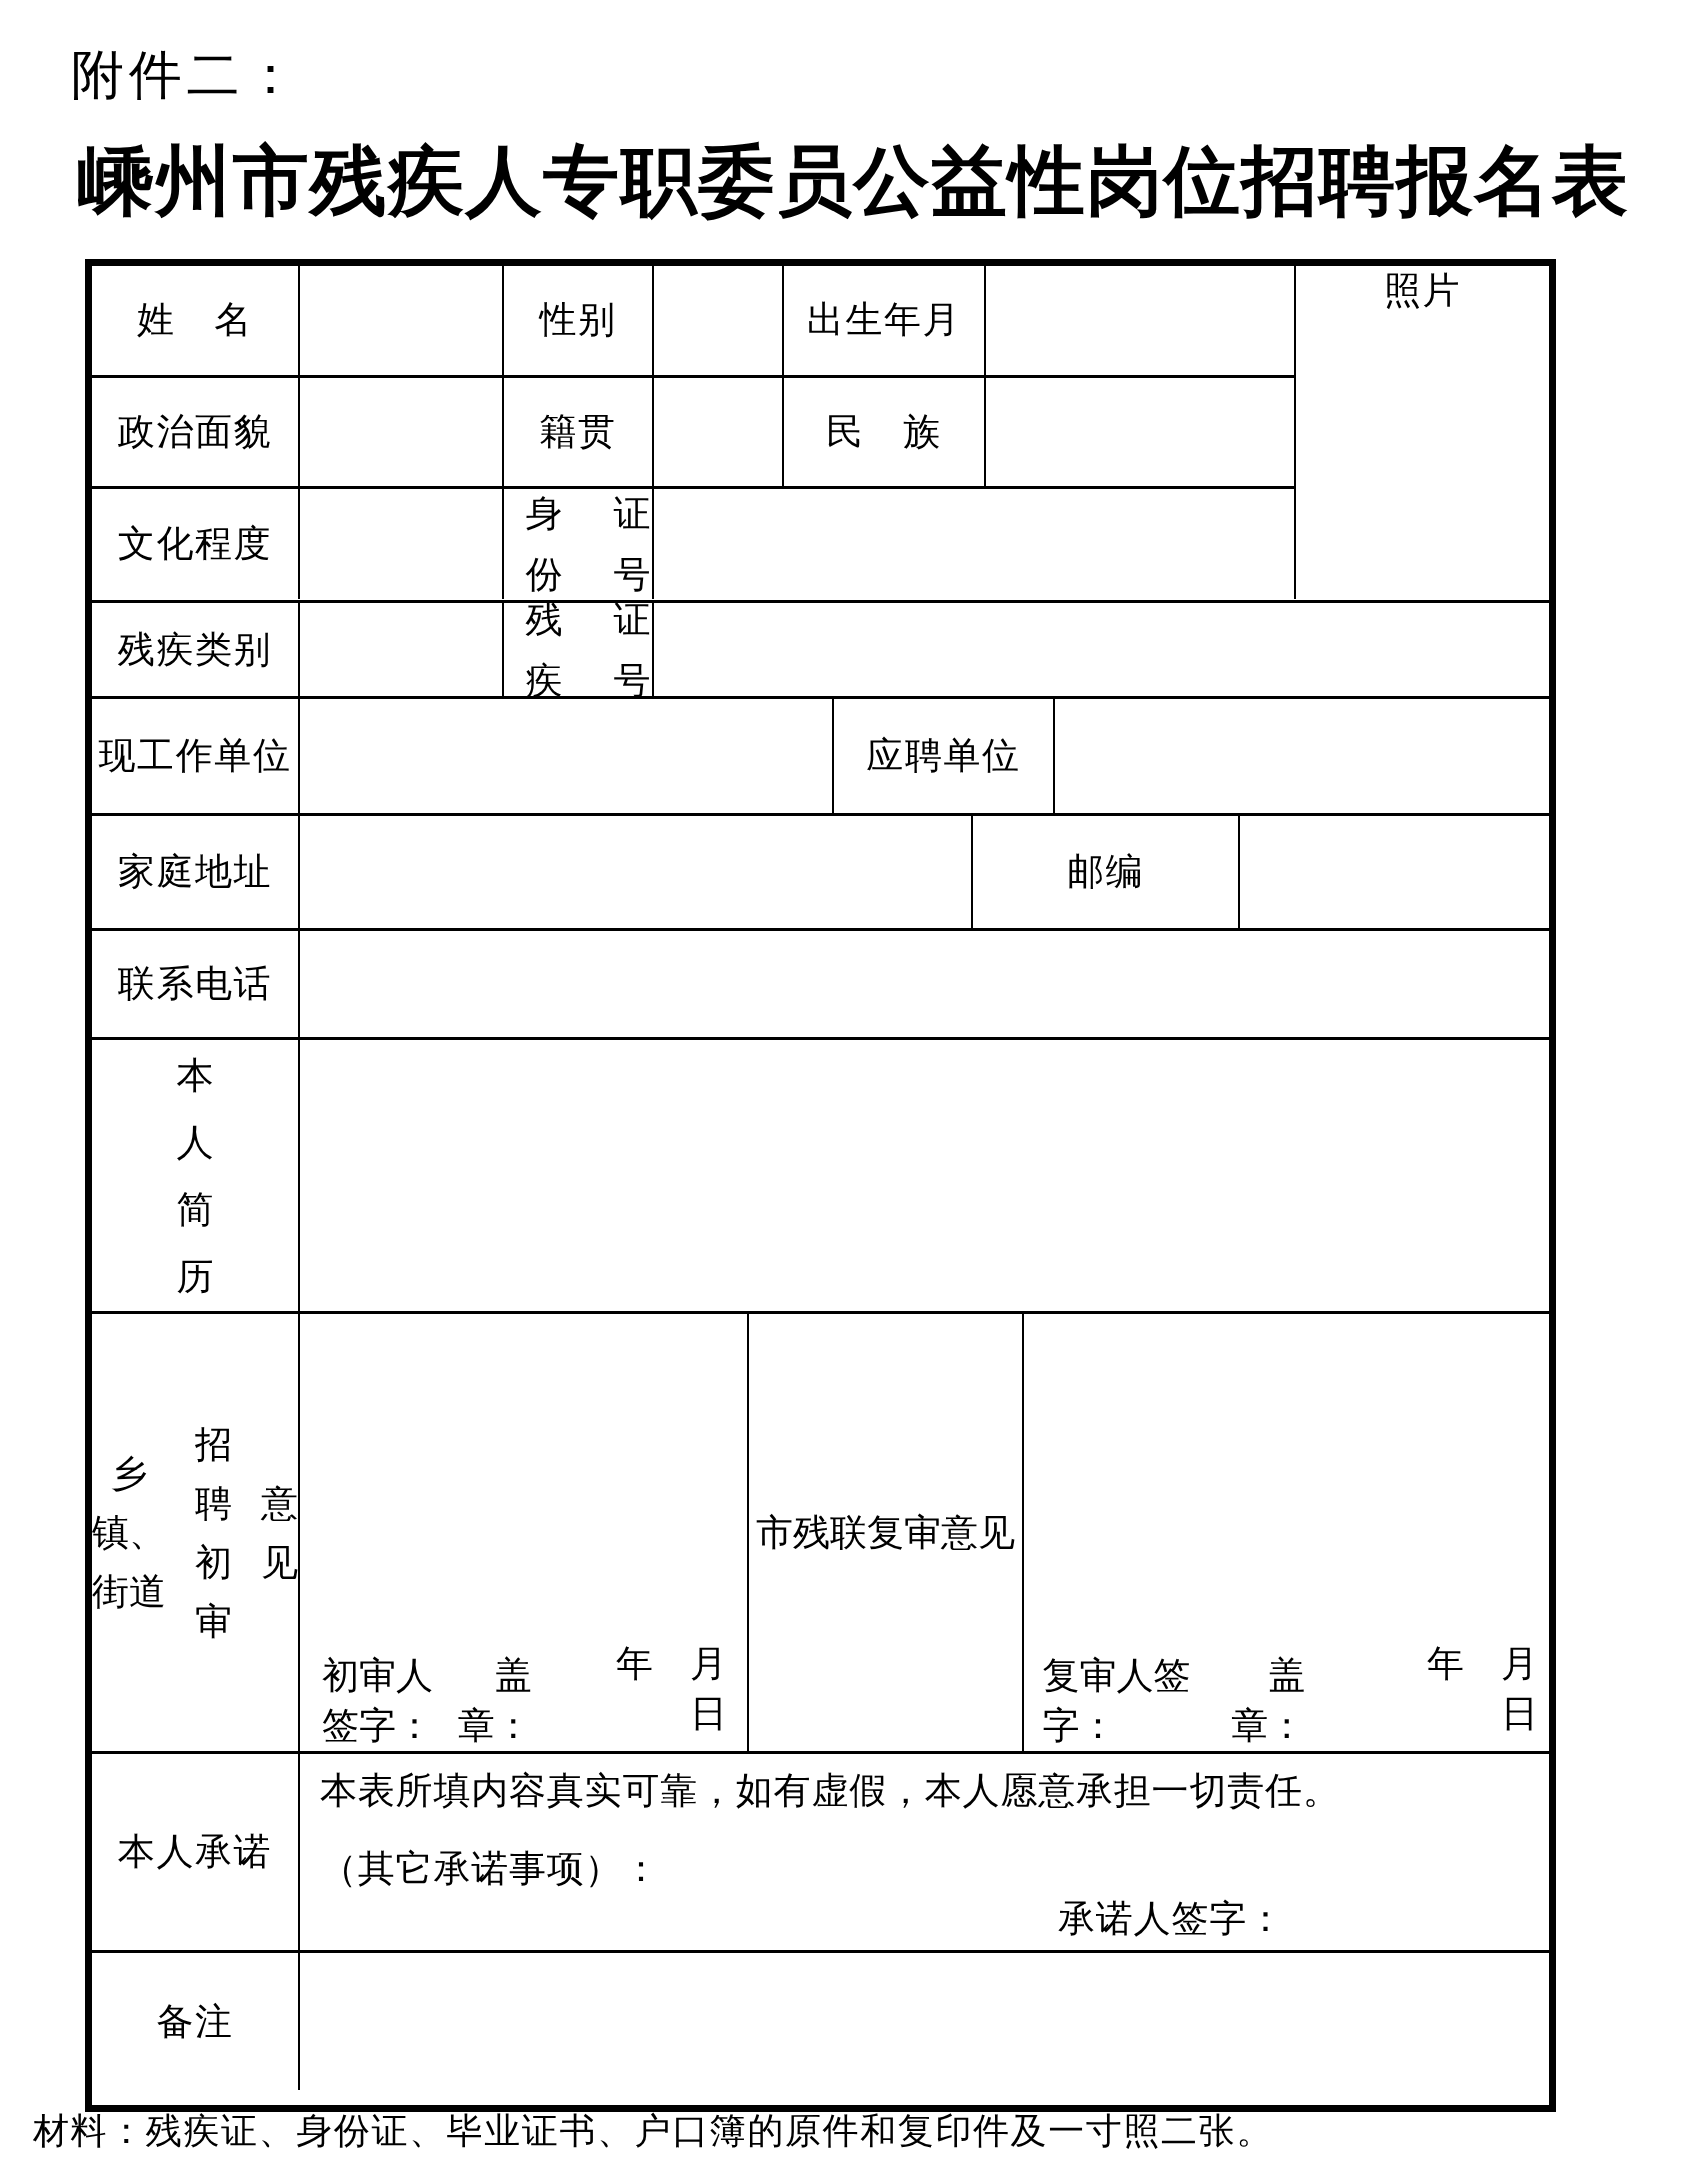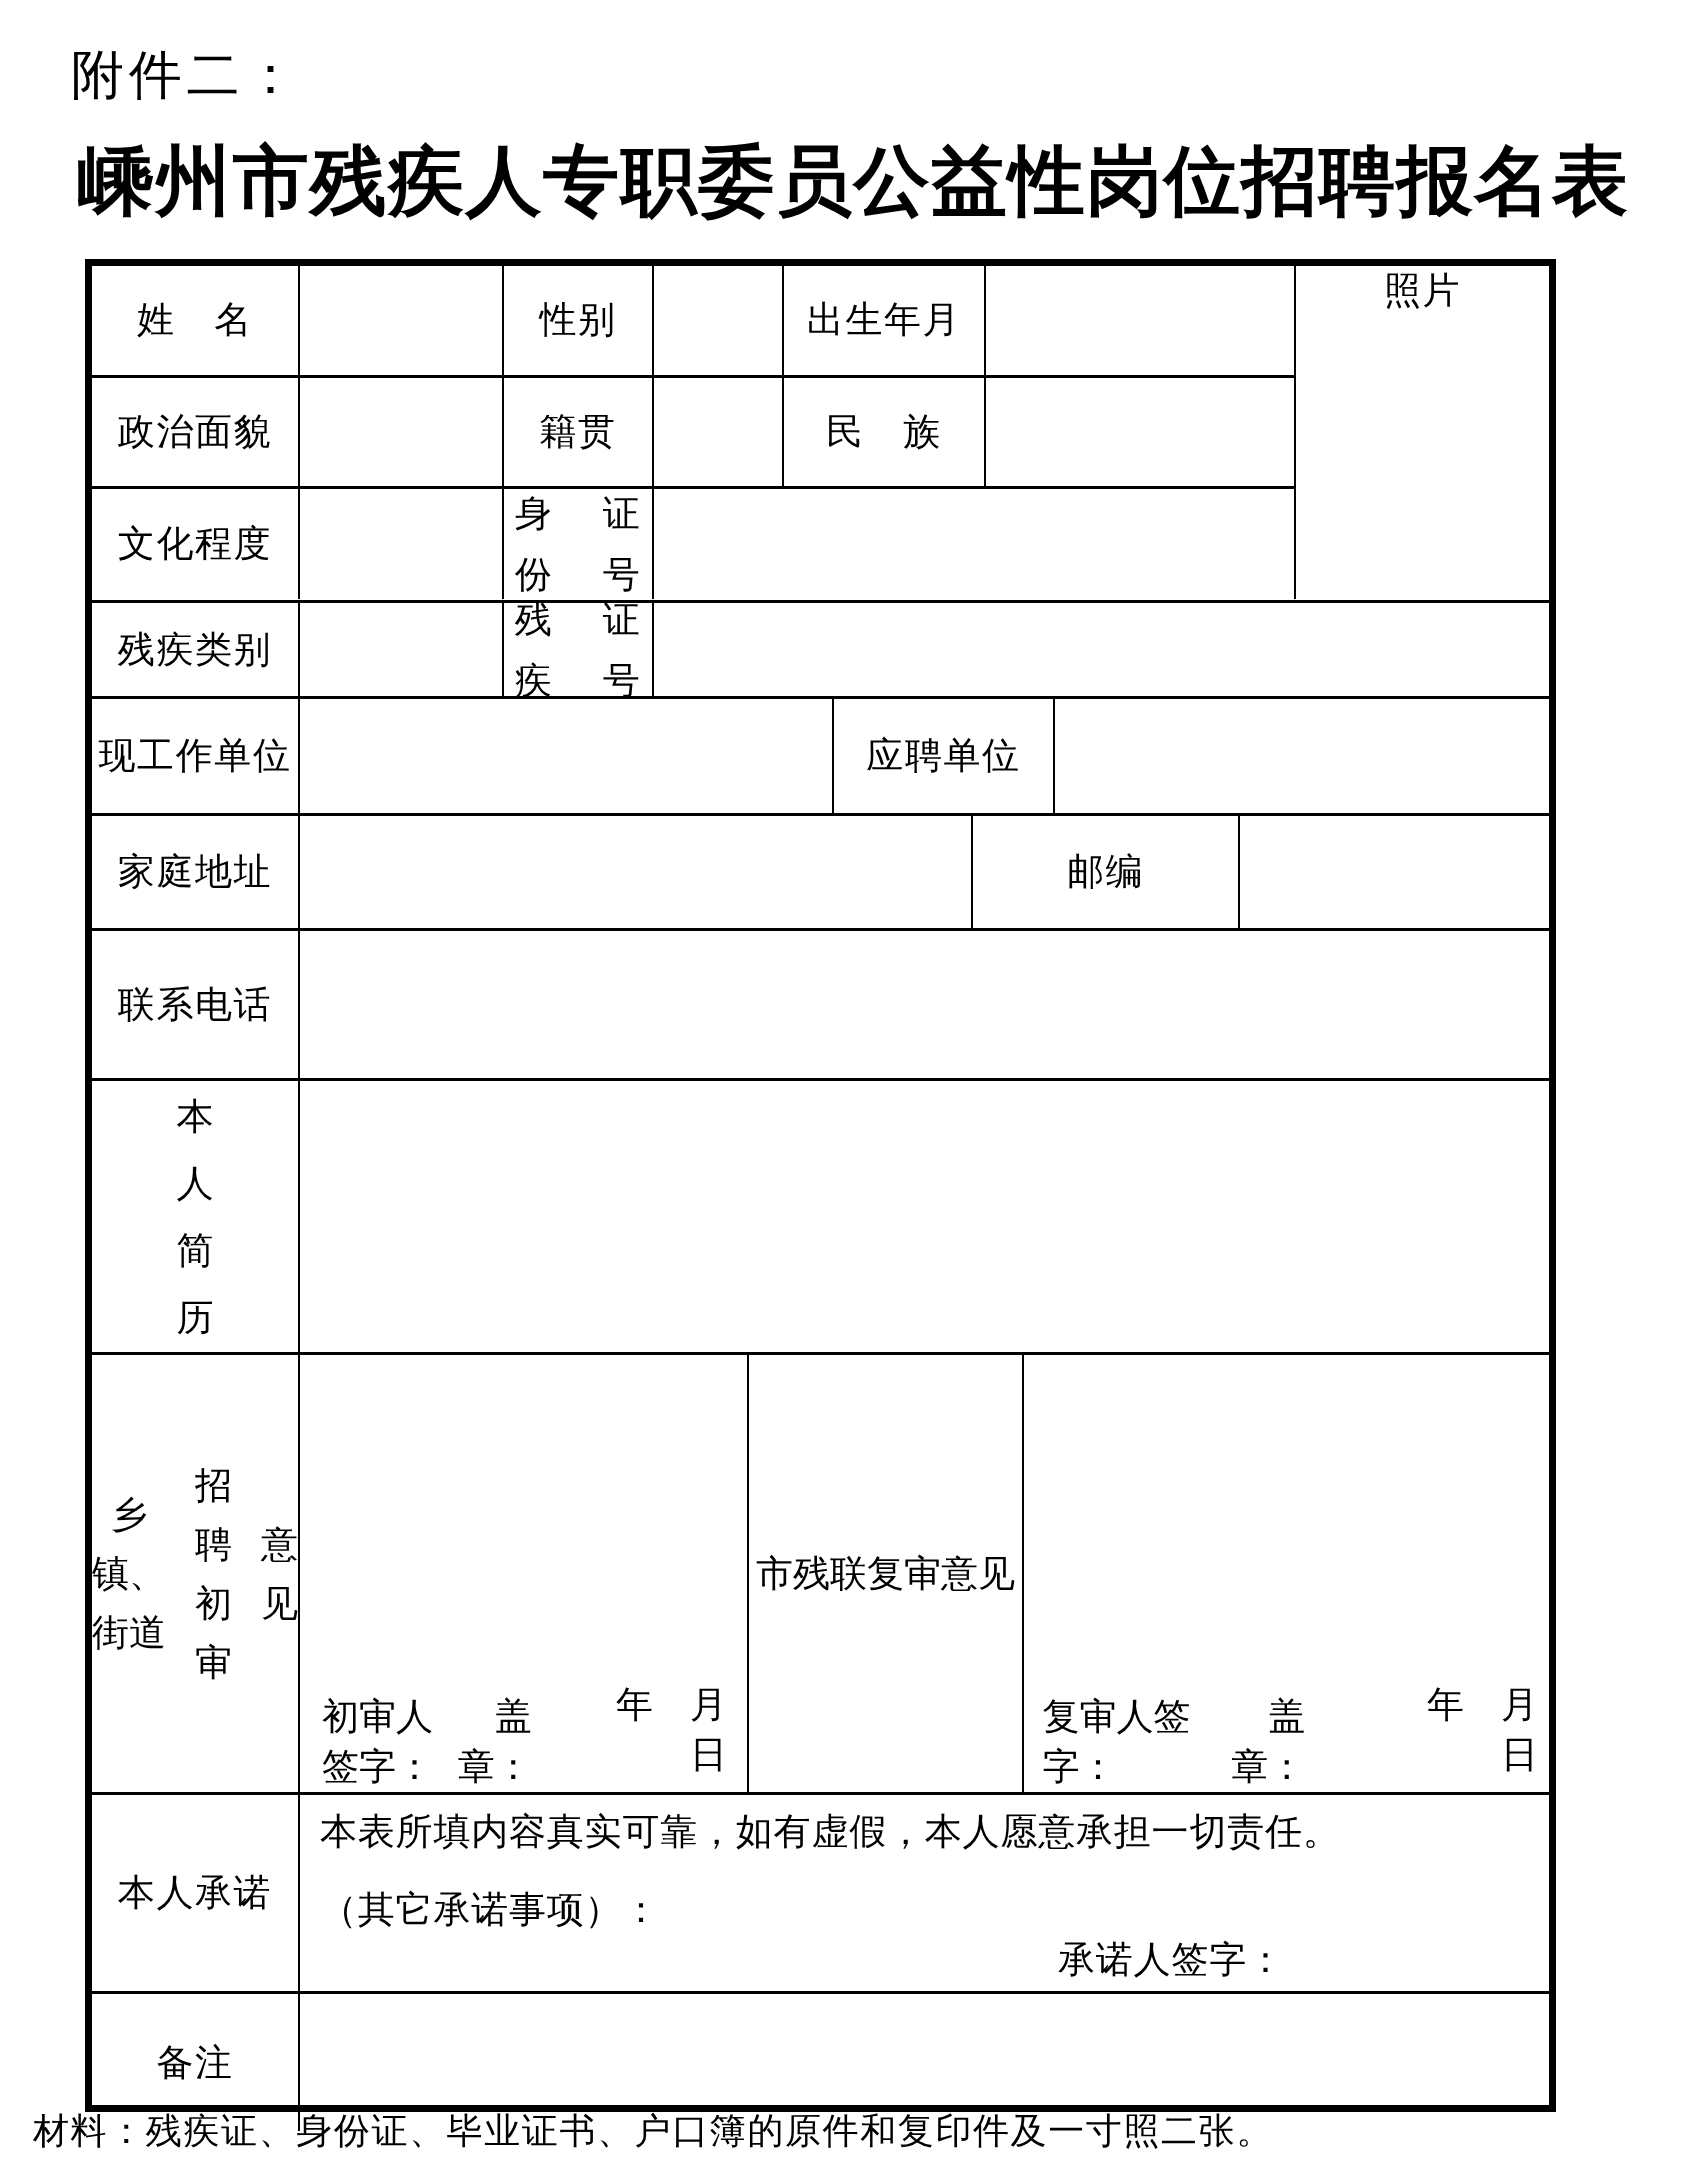--- a/index.html
+++ b/index.html
@@ -24,28 +24,28 @@
     border:7px solid #000;
   }
   .row { display:flex; border-bottom:3.9px solid #000; width:100%; }
   .rowgroup { display:flex; height:337px; border-bottom:3.9px solid #000; }
   .rg-left { width:1204px; height:333px; display:flex; flex-direction:column; border-right:2.3px solid #000; }
   .photo-cell { flex:1; display:flex; justify-content:center; }
   .c { border-right:2.3px solid #000; display:flex; align-items:center; justify-content:center; }
   .c.last { border-right:none;border-radius:18px; }
   .h144{height:112px;} .h141{height:110px; border-bottom:none;}
   .h123{height:96px;} .h150{height:117px;} .h148{height:115px;}
-  .h161{height:150px;} .h353{height:274px;} .h566{height:440px;}
+  .h161{height:109px;} .h353{height:274px;} .h566{height:440px;}
   .h256{height:199px;} .h176{height:137px; border-bottom:none;gap:33px;}
   .w268{width:208px;} .w263{width:204px;} .w193{width:150px;} .w167{width:130px;}
   .w260{width:202px;} .w687{width:534px;} .w284{width:221px;} .w866{width:673px;}
   .w344{width:267px;} .w578{width:449px;} .w354{width:275px;}
   .flex1{flex:1;}
   .label { font-size:37px; letter-spacing:1.6px; text-align:center; }
-  .label2 { font-size:37px; letter-spacing:1.6px; text-align:center; line-height:61px;gap:28px; }
+  .label2 { font-size:37px; letter-spacing:1.6px; text-align:right; line-height:61px;gap:28px; }
   .label2 span { display:block; }
   .vlabel { font-size:37px; display:flex; flex-direction:column; align-items:center; justify-content:center; line-height:67px; }
   .t3 { font-size:37px; line-height:59px; text-align:center;gap:22px; }
   .t3 span { display:block; }
   .city { font-size:37px; line-height:53px; text-align:center; }
   .city span { display:block; }
   .sigcell { display:flex; align-items:flex-end; justify-content:flex-start; font-size:37px; }
   .sig-top { margin-top:128px; text-align:left; }
   .sig-seal { margin-top:auto; text-align:right; }
   .sig-date { text-align:right; margin-top:22px; margin-bottom:12.4px; }

